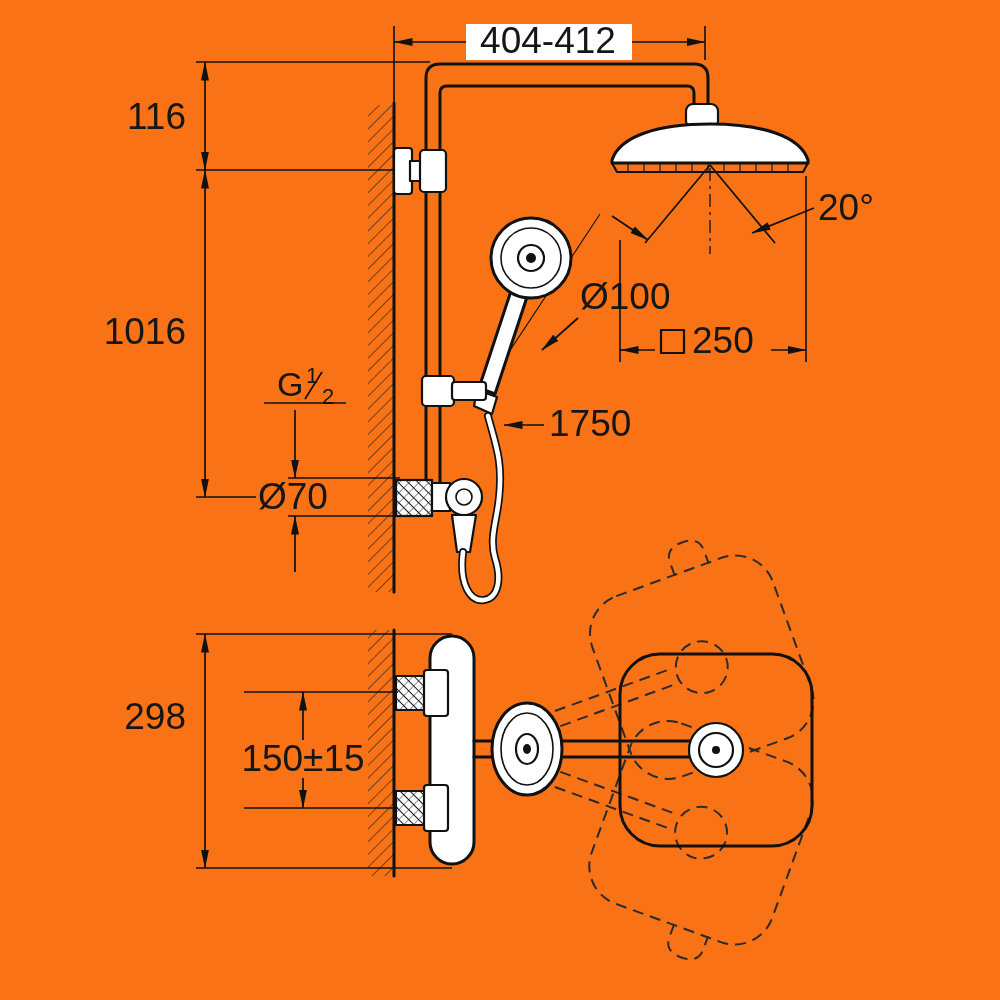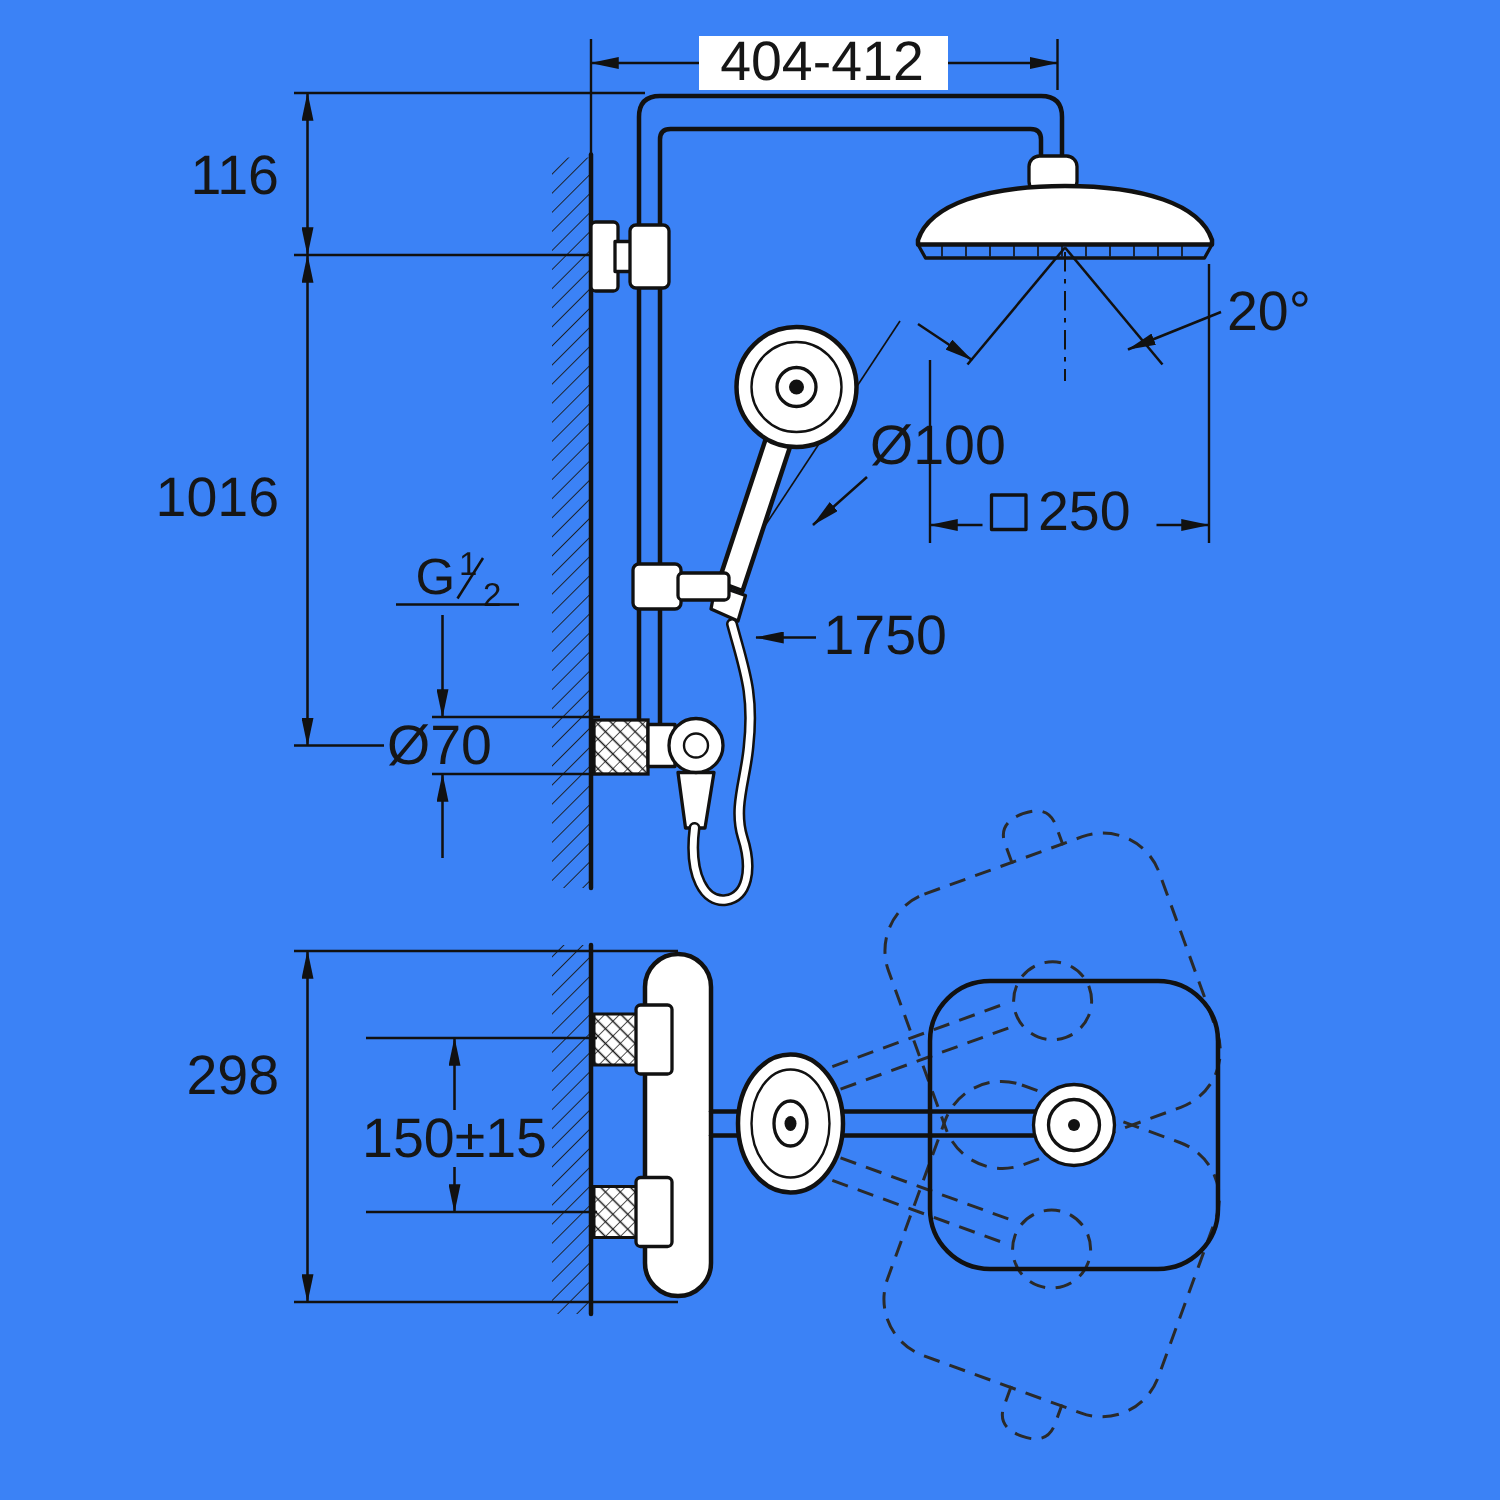--- a/index.html
+++ b/index.html
@@ -1,16 +1,16 @@
 <!DOCTYPE html>
 <html><head>
 <meta charset="utf-8">
 <style>
   html,body{margin:0;padding:0;background:#fff;}
-  #canvas{width:1000px;height:1000px;position:relative;background:#3b82f6;
+  #canvas{width:1000px;height:1000px;position:relative;background:#f97316;
           font-family:"Liberation Sans", sans-serif;}
   svg{display:block;}
   .outline{stroke:#111;stroke-width:3;fill:none;stroke-linecap:round;stroke-linejoin:round;}
   .outline-w{stroke:#111;stroke-width:3;fill:#fff;stroke-linejoin:round;}
   .med{stroke:#111;stroke-width:2.2;fill:#fff;stroke-linejoin:round;}
   .medn{stroke:#111;stroke-width:2.2;fill:none;stroke-linejoin:round;}
   .thin{stroke:#111;stroke-width:1.6;fill:none;}
   .hair{stroke:#111;stroke-width:1.1;fill:none;}
   .dim{stroke:#111;stroke-width:1.7;fill:none;}
   .dash{stroke:#2a2a2a;stroke-width:2;fill:none;stroke-dasharray:11 7;stroke-linejoin:round;}

